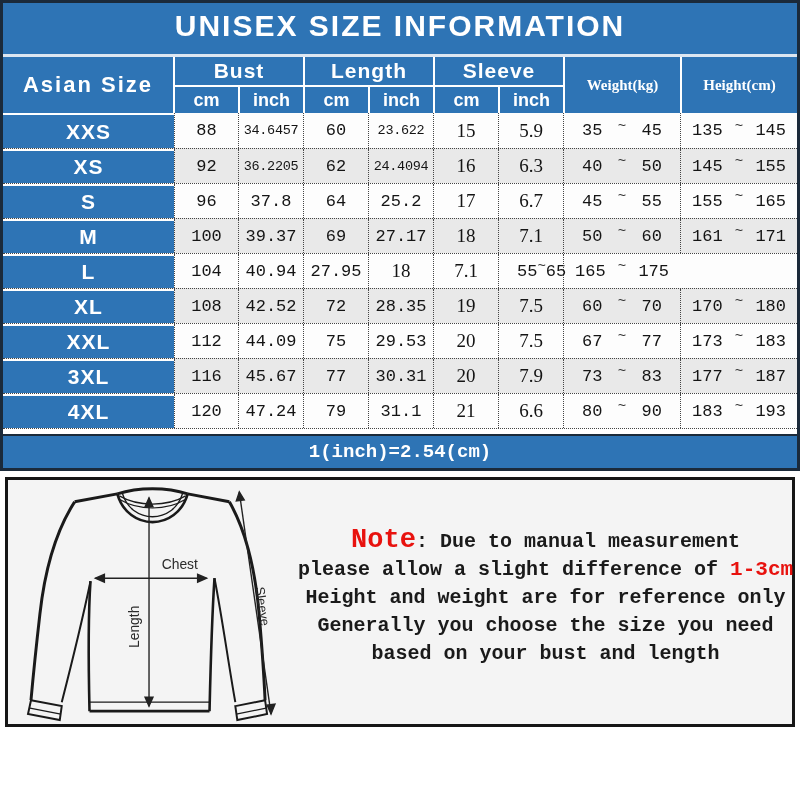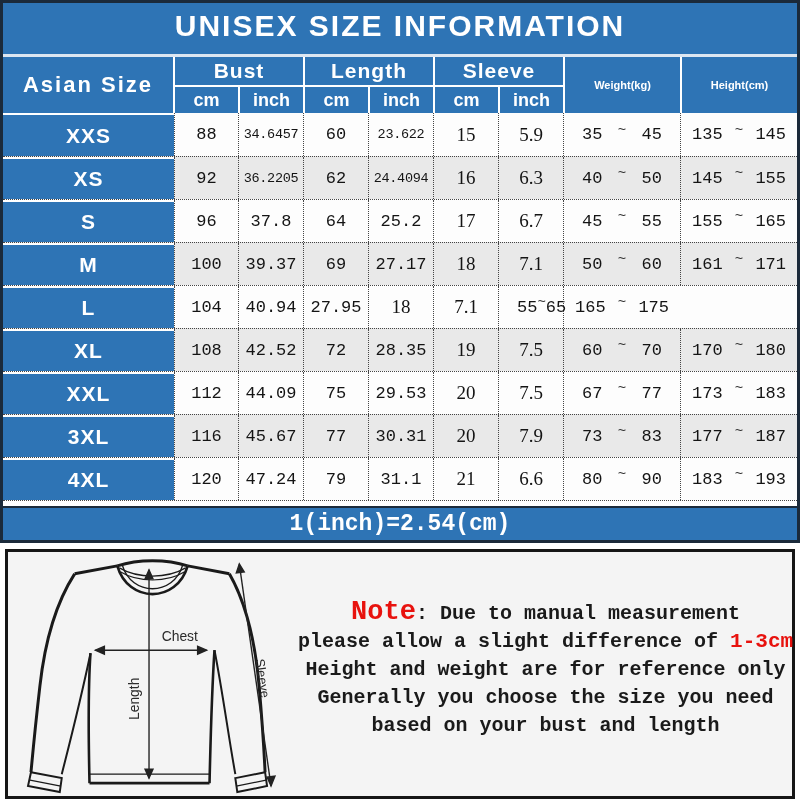--- a/index.html
+++ b/index.html
@@ -17,51 +17,51 @@
   .hdr-grid { display:grid;
               grid-template-columns:170px 63px 63px 63px 63px 63px 63px 115px 115px;
               grid-template-rows:28px 26px; gap:2px; background:#fff; }
   .hcell { background:#2e74b5; color:#fff; font-weight:bold;
            display:flex; align-items:center; justify-content:center; }
   .asian { grid-column:1; grid-row:1/3; font-size:22px; letter-spacing:2px; }
   .grp   { font-size:21px; letter-spacing:1px; }
   .c-bust{ grid-column:2/4; grid-row:1; }
   .c-len { grid-column:4/6; grid-row:1; }
   .c-slv { grid-column:6/8; grid-row:1; }
-  .mono-h{ font-family:Liberation Sans, sans-serif; font-size:11px; }
+  .mono-h{ font-family:Liberation Serif, serif; font-size:15px; }
   .c-wt  { grid-column:8; grid-row:1/3; }
   .c-ht  { grid-column:9; grid-row:1/3; }
   .unit  { grid-row:2; font-size:18px; }
   .u-bc{grid-column:2} .u-bi{grid-column:3} .u-lc{grid-column:4}
   .u-li{grid-column:5} .u-sc{grid-column:6} .u-si{grid-column:7}
 
   .rows-wrap { background:#fdfdfd; border-bottom:1px dotted #444; }
   .trow { display:grid;
           grid-template-columns:171px 64px 65px 65px 65px 65px 65px 117px 117px;
-          height:43px; background:#fdfdfd; }
+          height:35px; background:#fdfdfd; }
   .trow:nth-child(even) { background:#e9e9e9; }
   .trow + .trow { border-top:1px dotted #444; }
   .cell { display:flex; align-items:center; justify-content:center; color:#141414; }
   .cell:not(.size-cell) { border-left:1px dotted #444; }
   .size-cell { background:#2e74b5; color:#fff; font-weight:bold;
                font-size:21px; letter-spacing:1px; border-top:2px solid #fff; }
   .num  { font-family:"Liberation Mono", monospace; font-size:17px; }
   .longnum { font-size:13.5px; letter-spacing:-0.3px; }
   .sleeve-num { font-family:"Liberation Serif", serif; font-size:19px; }
   .range { justify-content:space-between; font-family:"Liberation Mono", monospace;
            font-size:17px; }
   .range.weight { padding:0 18px; }
   .range.height { padding:0 11px; }
   .tilde { font-size:14px; transform:translateY(-5px); color:#333; }
 
   .pre-footer-strip { height:5px; background:#fff; }
   .footer-bar { height:34px; line-height:32px; border-top:2px solid #1b2a3a;
                 background:#2e74b5; color:#fff; text-align:center;
                 font-family:"Liberation Mono", monospace; font-weight:bold;
-                font-size:23px; }
+                font-size:19px; }
 
   
   .bottom-panel { margin:6px 5px 0; height:250px; border:3px solid #161616;
                   background:#f4f4f4; display:flex; }
   .shirt-wrap { width:290px; flex:none; }
   .note { flex:1; padding-top:46px; text-align:center; color:#1a1a1a;
           font-family:"Liberation Mono", monospace; font-weight:bold;
           font-size:20px; line-height:28px; white-space:nowrap; }
   .note-head { color:#e8120e; font-size:27px; }
   .hl { color:#e8120e; font-size:21px; }

